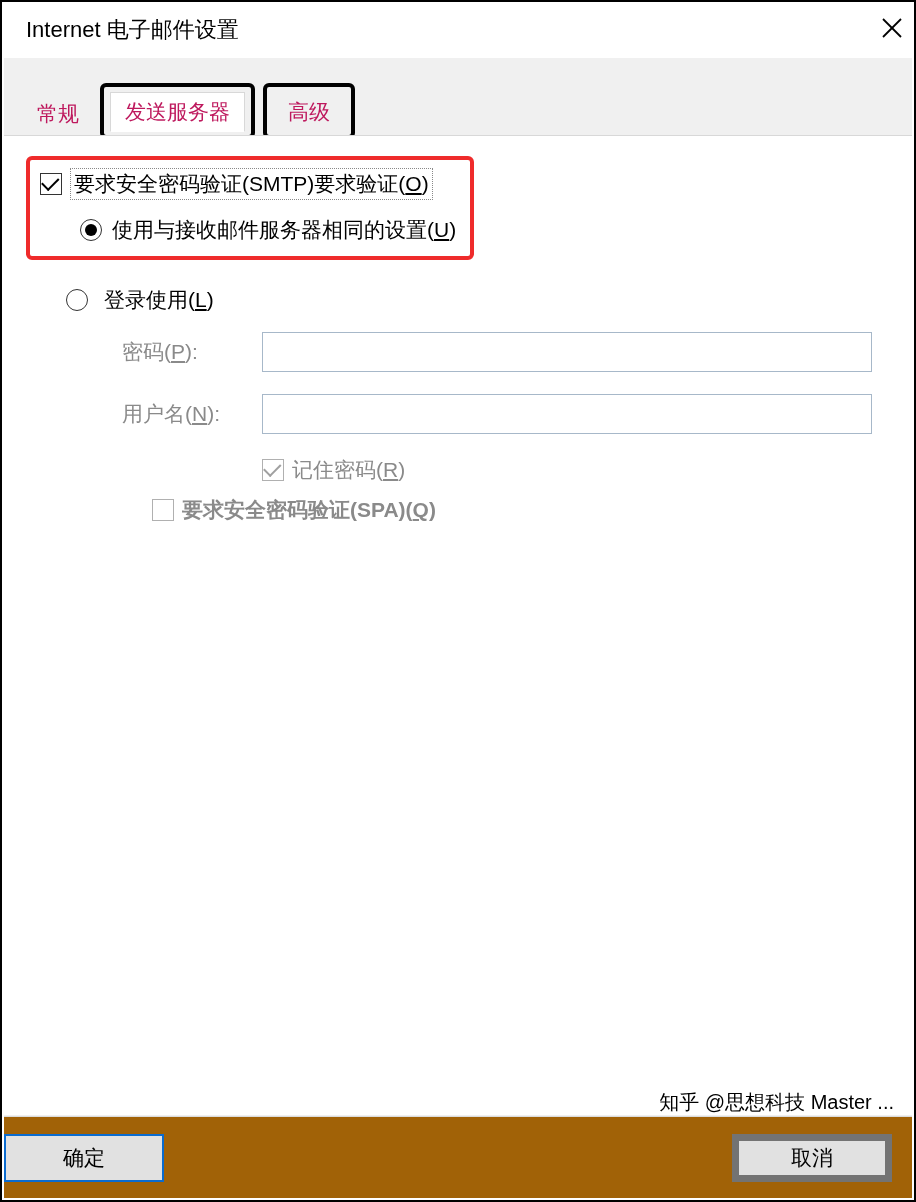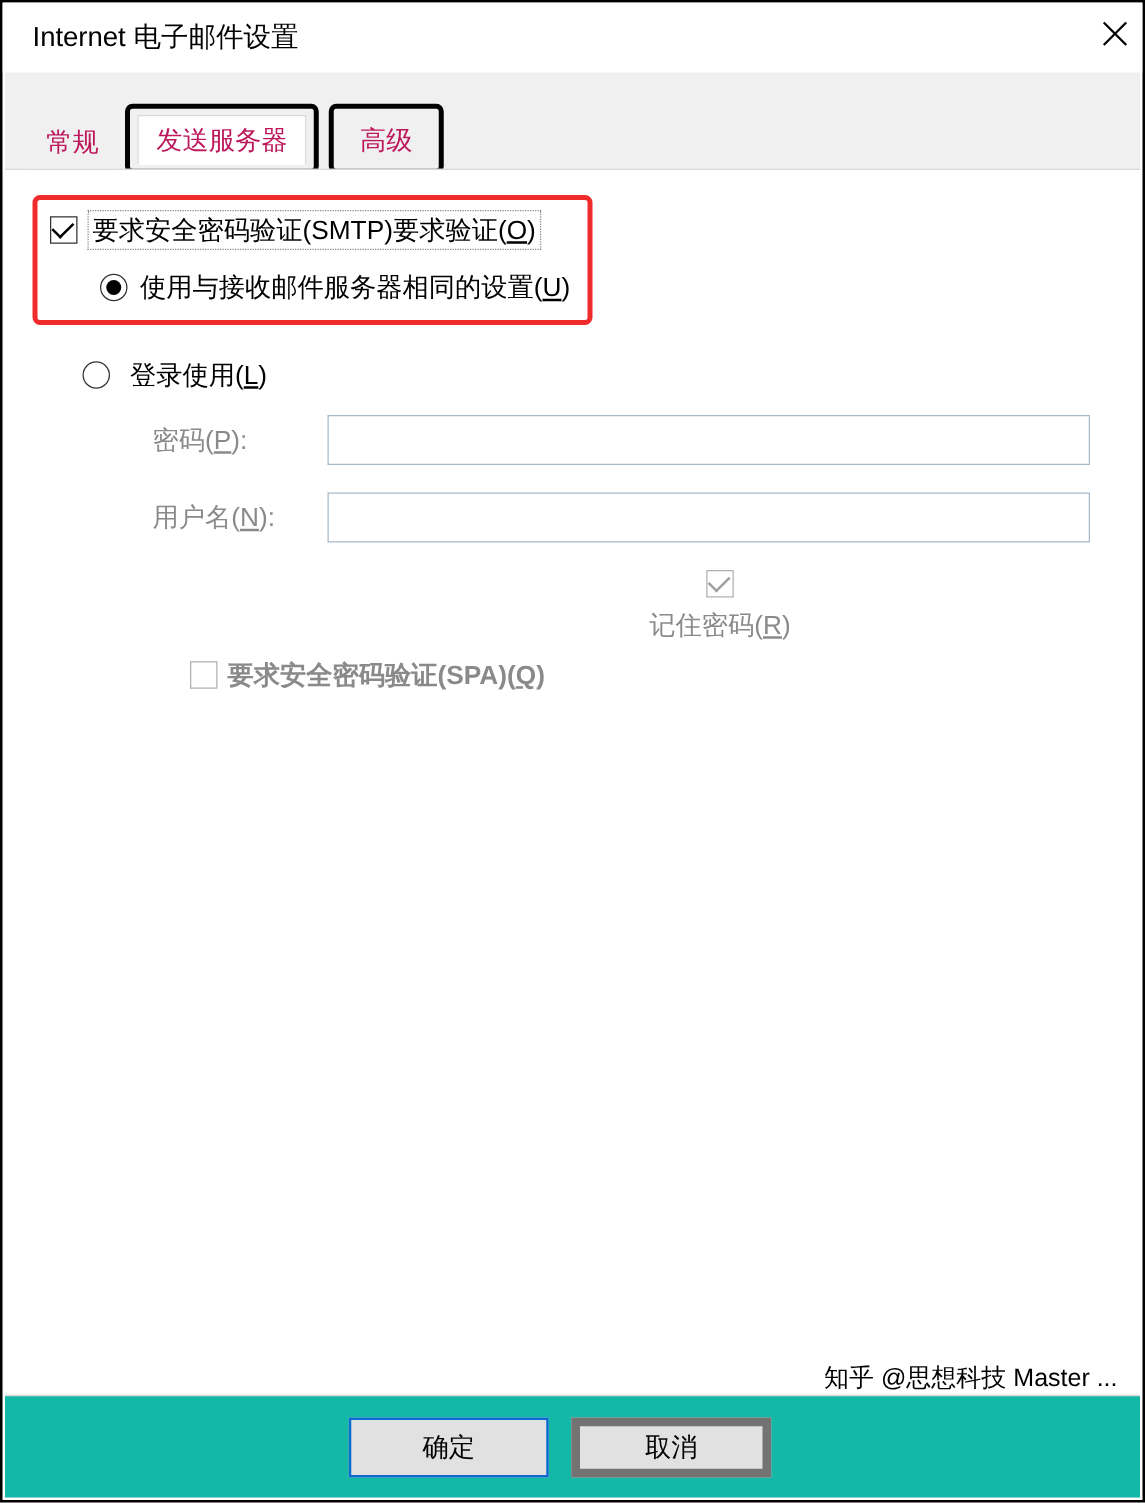--- a/index.html
+++ b/index.html
@@ -181,21 +181,20 @@
       border: 1.5px solid #a7b8c9;
       background: #ffffff;
       max-width: 610px;
     }
     .sub-cb-row {
       display: flex;
       align-items: center;
       gap: 8px;
       margin-left: 140px;
       margin-bottom: 10px;
-      flex-direction: column;
     }
     .sub-cb-row .cb-dis {
       width: 22px;
       height: 22px;
       border: 1px solid #b0b0b0;
       display: flex;
       align-items: center;
       justify-content: center;
       background: #ffffff;
     }
@@ -224,25 +223,25 @@
       height: 22px;
       border: 1px solid #b0b0b0;
       background: #ffffff;
     }
     .button-bar {
       position: absolute;
       bottom: 0;
       left: 0;
       right: 0;
       height: 82px;
-      background: #14b8a6;
+      background: #a16207;
       border-top: 1px solid #dcdcdc;
       display: flex;
       align-items: center;
-      justify-content: center;
+      justify-content: space-between;
       padding-right: 20px;
       gap: 18px;
     }
     .dlg-button {
       width: 160px;
       height: 48px;
       border: 7px solid #737373;
       background: #e1e1e1;
       font-size: 21px;
       color: #000000;

